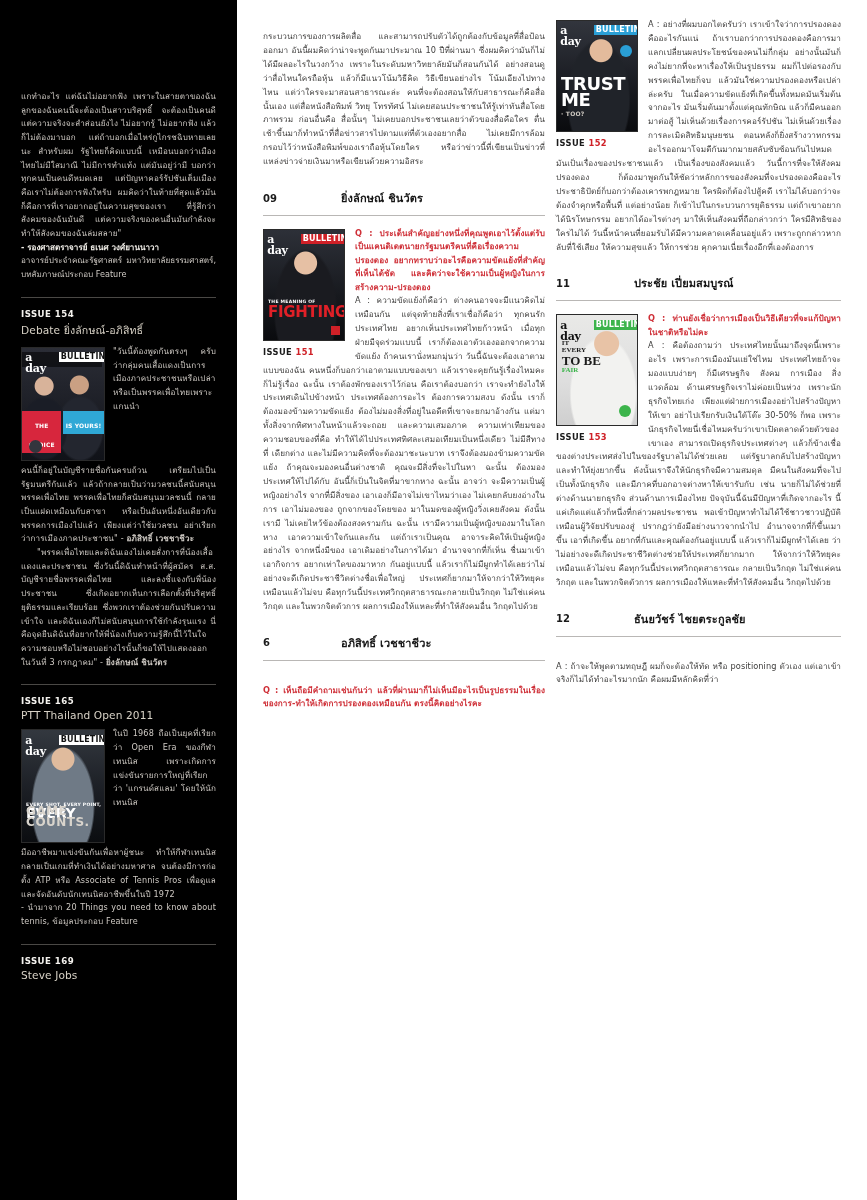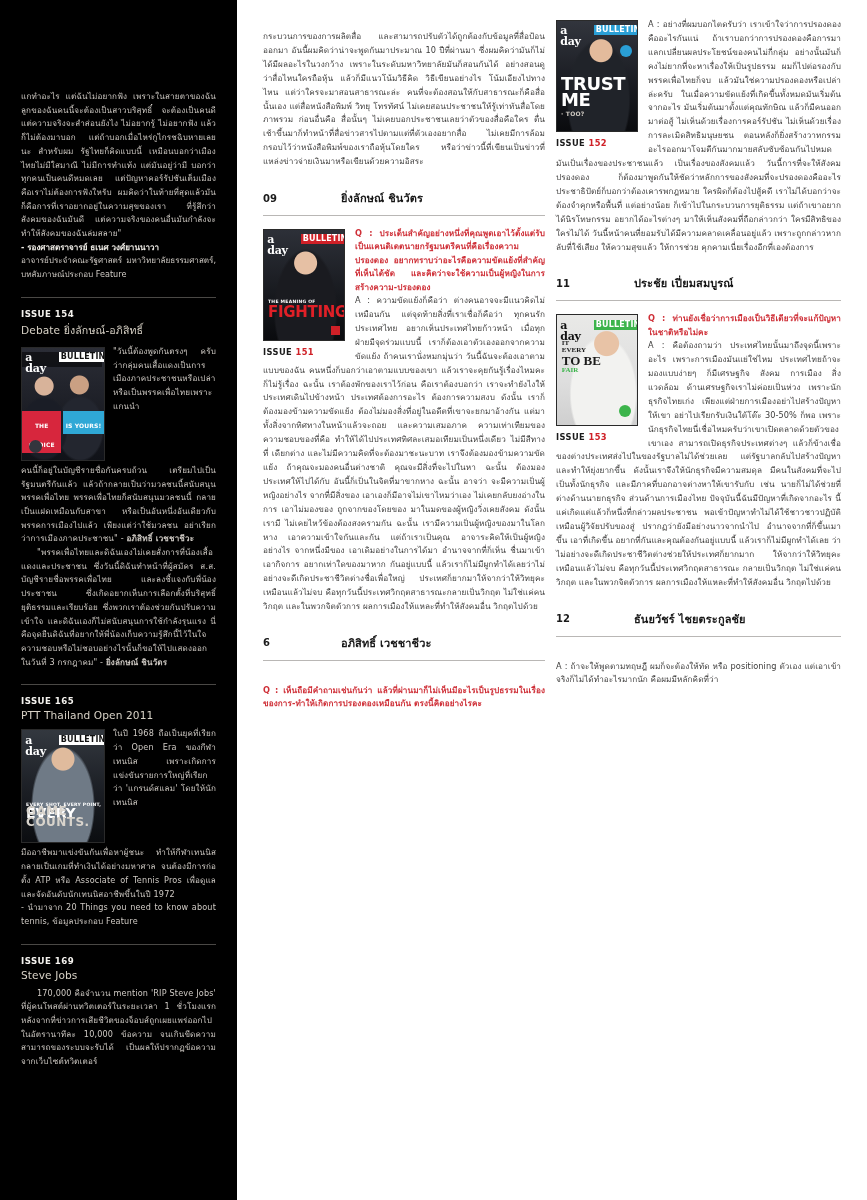--- a/index.html
+++ b/index.html
@@ -281,21 +281,20 @@
         <div class="clear"></div>
         <p class="dk-body">มืออาชีพมาแข่งขันกันเพื่อหาผู้ชนะ ทำให้กีฬาเทนนิสกลายเป็นเกมที่ทำเงินได้อย่างมหาศาล จนต้องมีการก่อตั้ง ATP หรือ Associate of Tennis Pros เพื่อดูแลและจัดอันดับนักเทนนิสอาชีพขึ้นในปี 1972</p>
         <p class="dk-body">- นำมาจาก 20 Things you need to know about tennis, ข้อมูลประกอบ Feature</p>
       </div>
 
       <div class="dk-rule"></div>
 
       <div>
         <div class="issue-label">ISSUE 169</div>
         <div class="issue-title">Steve Jobs</div>
-        <p class="dk-body indent">170,000 คือจำนวน mention 'RIP Steve Jobs' ที่ผู้คนโพสต์ผ่านทวิตเตอร์ในระยะเวลา 1 ชั่วโมงแรก หลังจากที่ข่าวการเสียชีวิตของจ็อบส์ถูกเผยแพร่ออกไปในอัตรานาทีละ 10,000 ข้อความ จนเกินขีดความสามารถของระบบจะรับได้ เป็นผลให้ปรากฏข้อความจากเว็บไซต์ทวิตเตอร์</p>
       </div>
 
     </div>
   </div>
 
   <div class="col col-mid">
     <div style="padding-top:30px;">
 
       <p class="wbody">กระบวนการของการผลิตสื่อ และสามารถปรับตัวได้ถูกต้องกับข้อมูลที่สื่อป้อนออกมา อันนี้ผมคิดว่าน่าจะพูดกันมาประมาณ 10 ปีที่ผ่านมา ซึ่งผมคิดว่ามันก็ไม่ได้มีผลอะไรในวงกว้าง เพราะในระดับมหาวิทยาลัยมันก็สอนกันได้ อย่างสอนดูว่าสื่อไหนใครถือหุ้น แล้วก็มีแนวโน้มวิธีคิด วิธีเขียนอย่างไร โน้มเอียงไปทางไหน แต่ว่าใครจะมาสอนสาธารณะล่ะ คนที่จะต้องสอนให้กับสาธารณะก็คือสื่อนั้นเอง แต่สื่อหนังสือพิมพ์ วิทยุ โทรทัศน์ ไม่เคยสอนประชาชนให้รู้เท่าทันสื่อโดยภาพรวม ก่อนอื่นคือ สื่อนั้นๆ ไม่เคยบอกประชาชนเลยว่าตัวของสื่อคือใคร ตื่นเช้าขึ้นมาก็ทำหน้าที่สื่อข่าวสารไปตามแต่ที่ตัวเองอยากสื่อ ไม่เคยมีการล้อมกรอบไว้ว่าหนังสือพิมพ์ของเราถือหุ้นโดยใคร หรือว่าข่าวนี้ที่เขียนเป็นข่าวที่แหล่งข่าวจ่ายเงินมาหรือเขียนด้วยความอิสระ</p>
 

